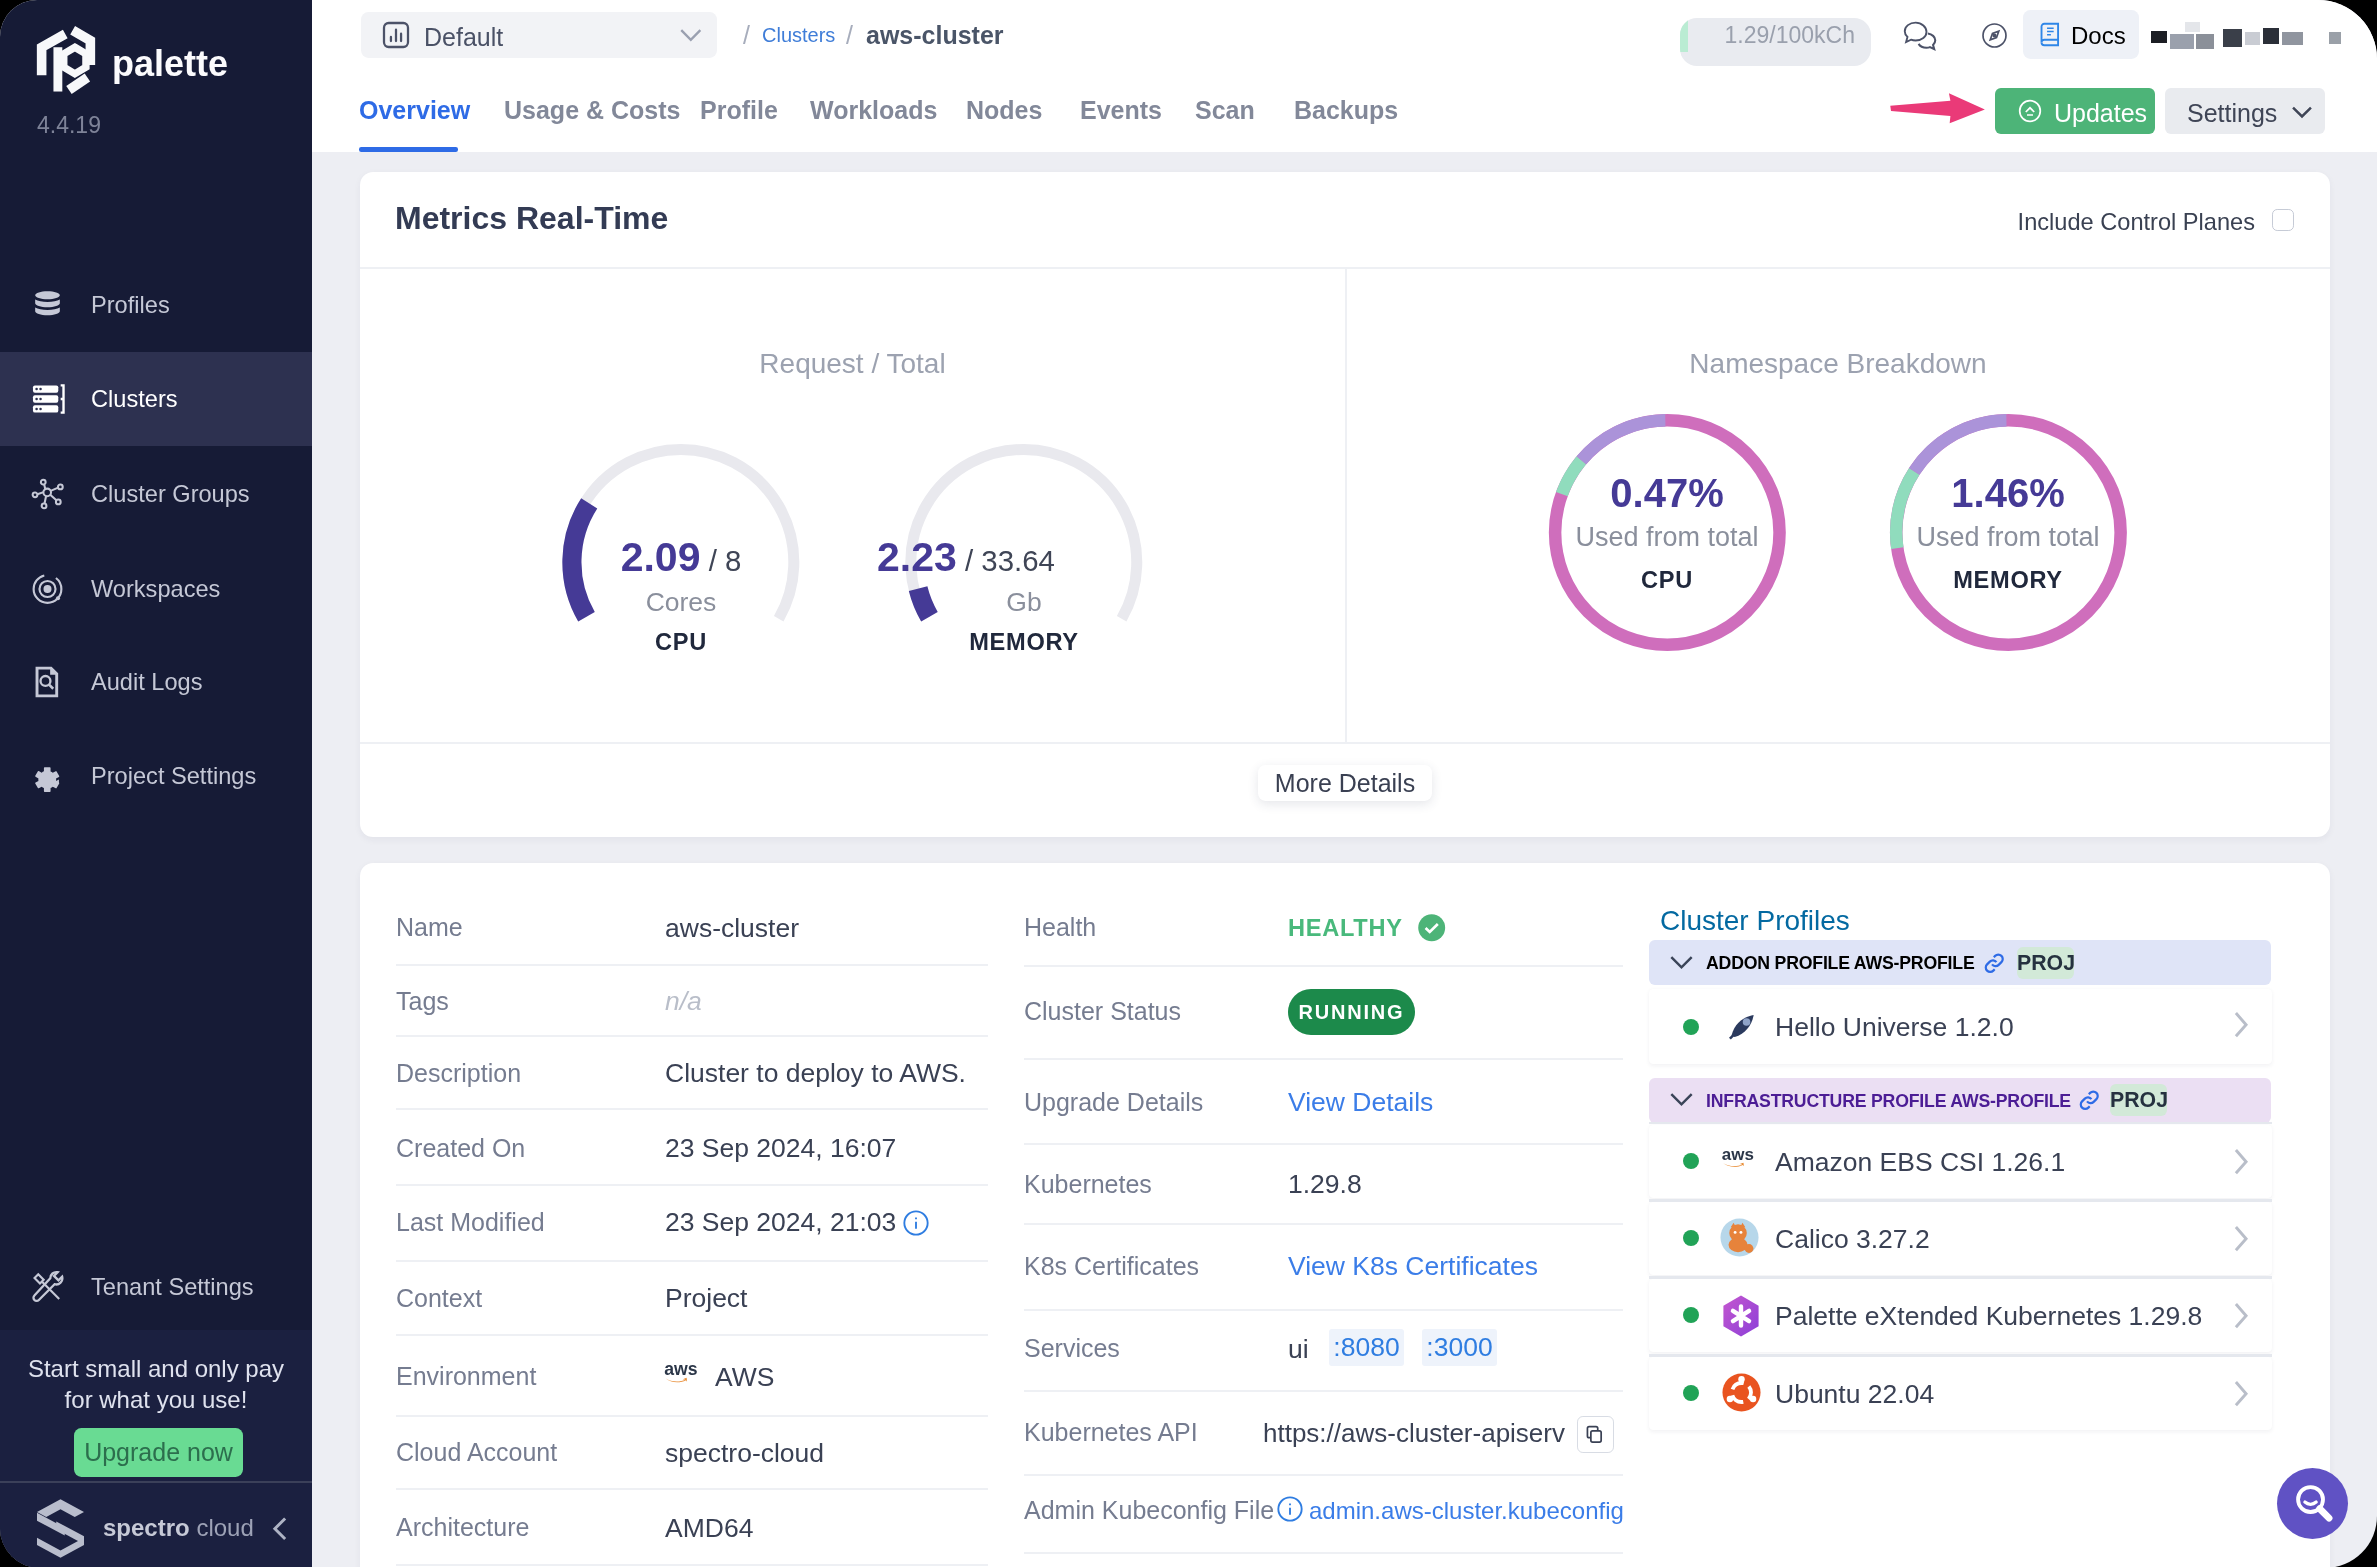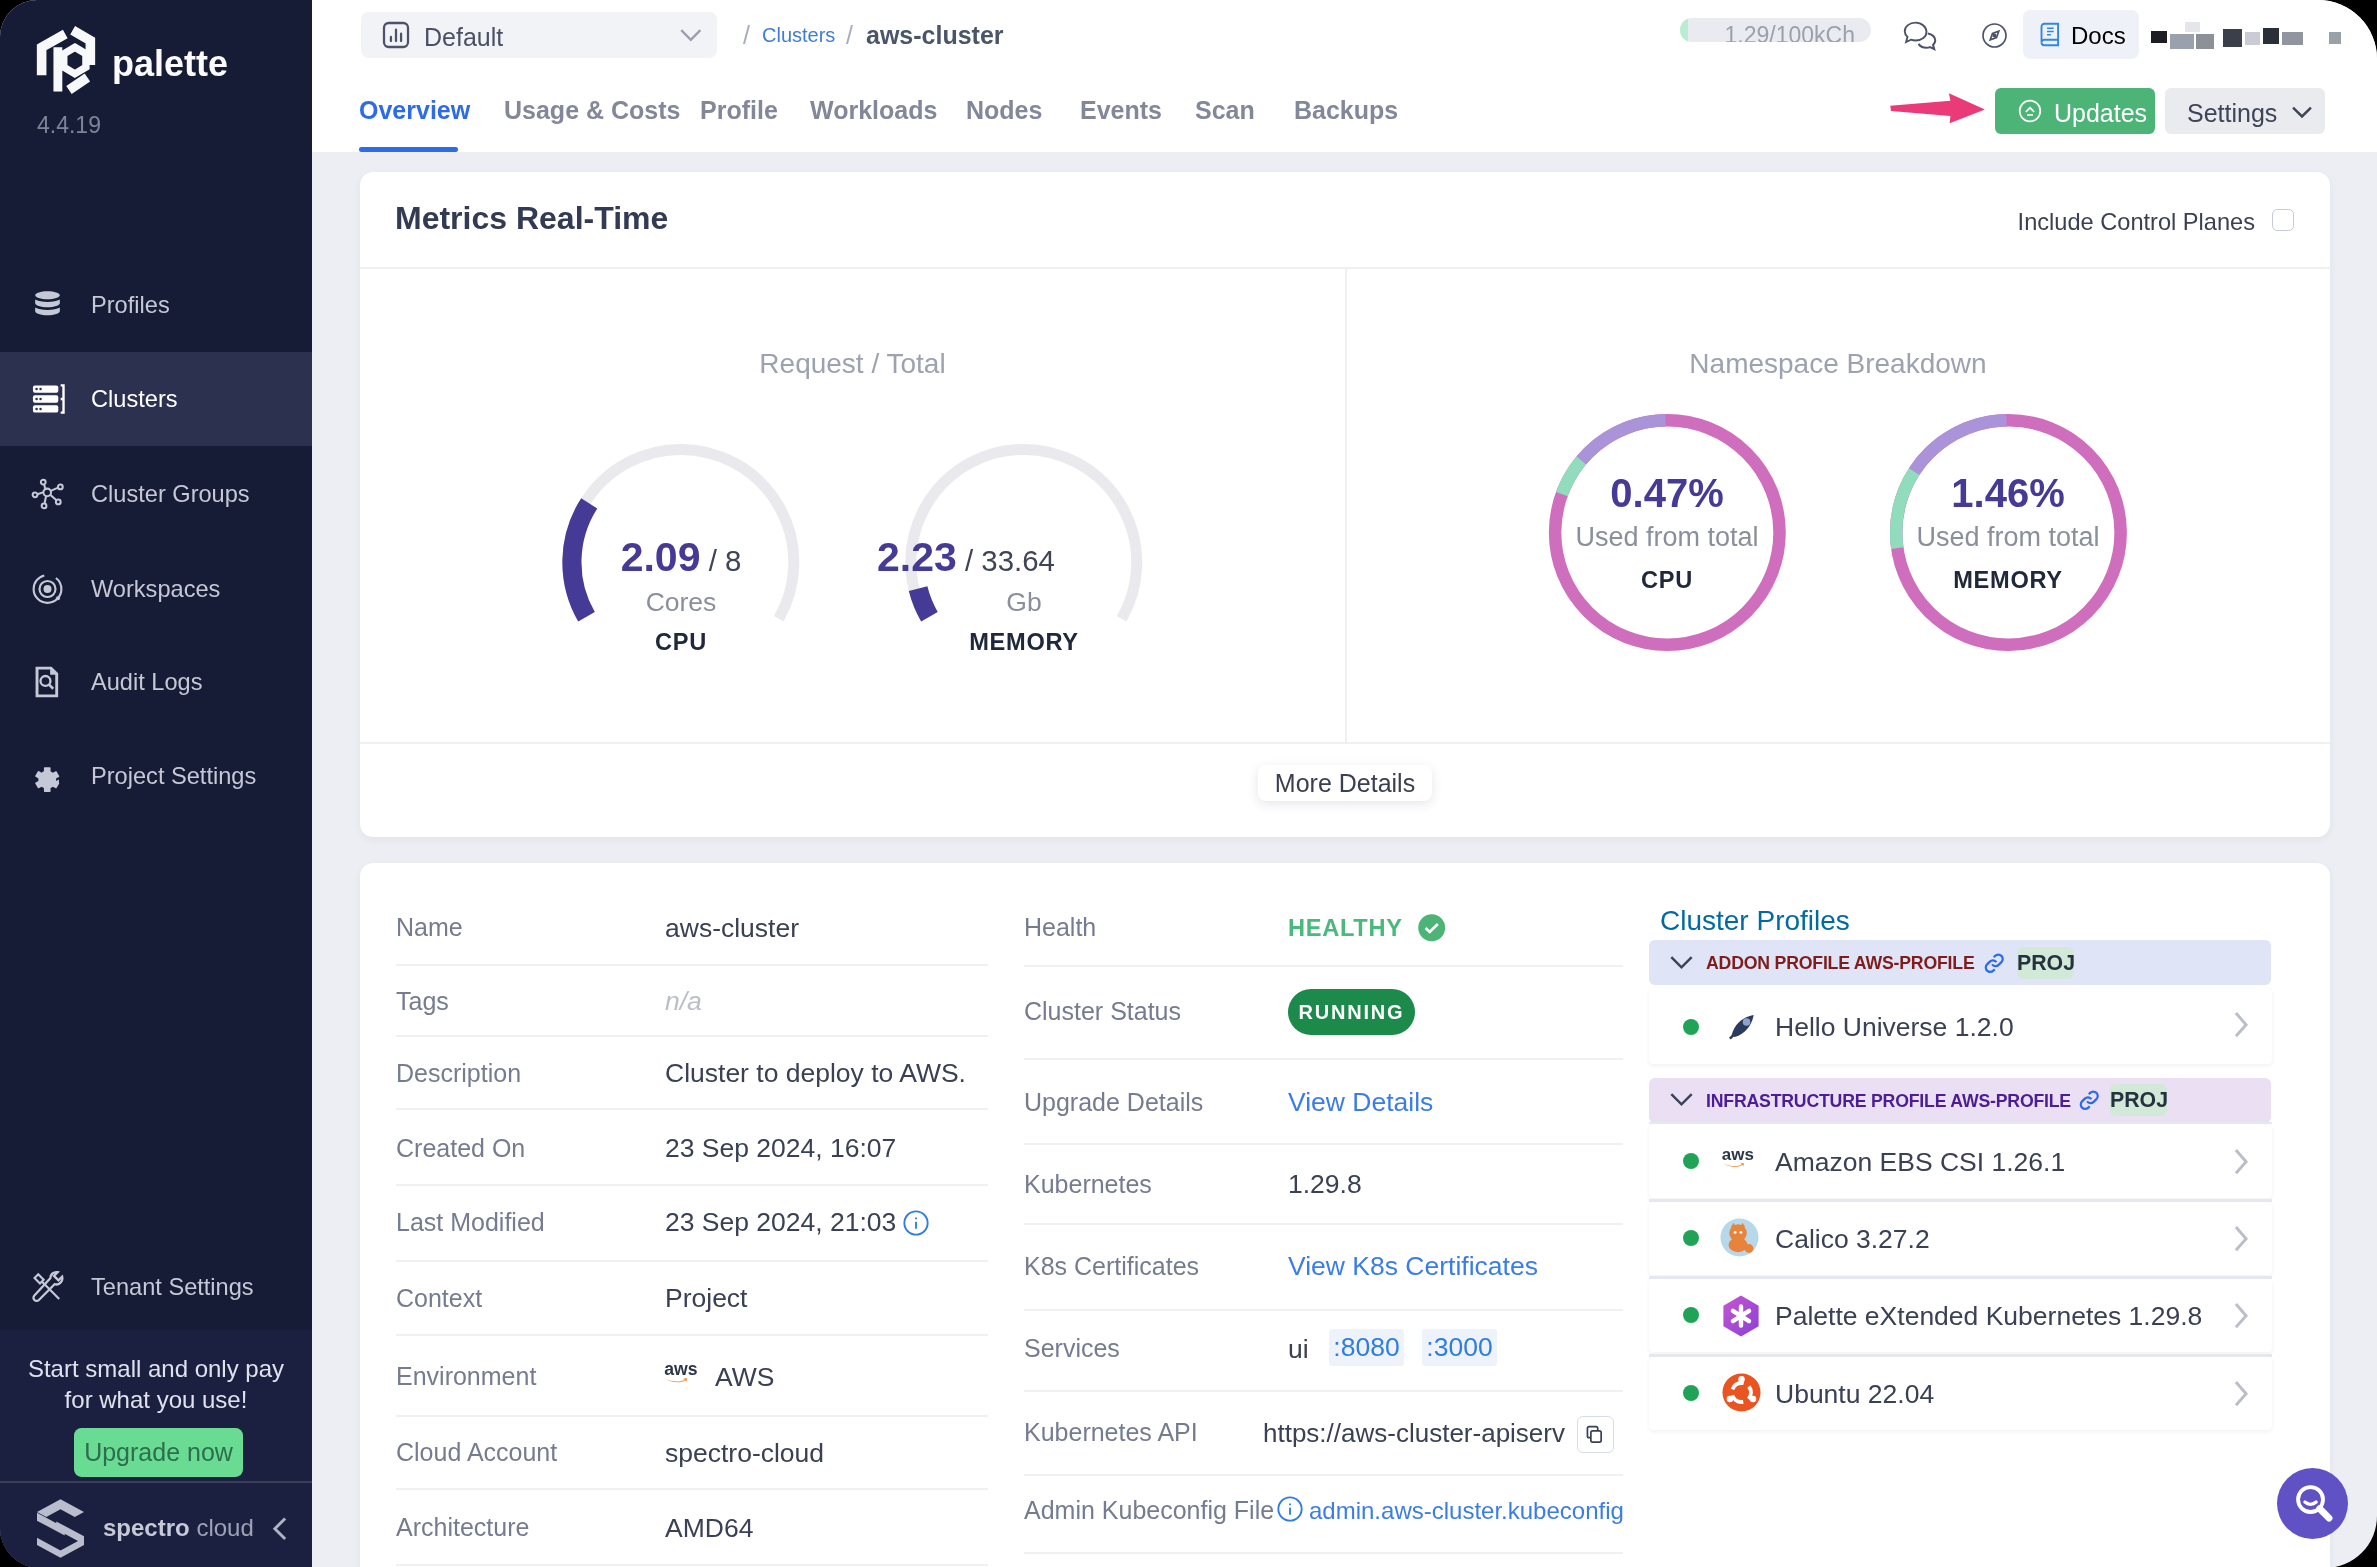--- a/index.html
+++ b/index.html
@@ -134,21 +134,21 @@
     <div class="abs" style="left:112px;top:23px;font-size:25px;color:#4a5166;">Default</div>
     <svg class="abs" style="left:367px;top:28px" width="23.6" height="14.7" viewBox="0 0 16 10" fill="none" stroke="#9aa0b0" stroke-width="1.6">
         <path d="M1.5 1.5 L8 8 L14.5 1.5"></path>
       </svg>
 
     <div class="abs" style="left:431px;top:20.6px;font-size:25px;color:#a7adbc;font-weight:300;">/</div>
     <div class="abs" style="left:450px;top:24px;font-size:20px;color:#3f7dd8;">Clusters</div>
     <div class="abs" style="left:534px;top:20.6px;font-size:25px;color:#a7adbc;font-weight:300;">/</div>
     <div class="abs" style="left:554px;top:20.6px;font-size:25px;color:#4a5568;font-weight:700;">aws-cluster</div>
 
-    <div class="abs" style="left:1368px;top:17.7px;width:191px;height:24px;background:#e9ebf0;border-radius:17px;overflow:hidden;">
+    <div class="abs" style="left:1368px;top:17.7px;width:191px;height:48px;background:#e9ebf0;border-radius:17px;overflow:hidden;">
       <div class="abs" style="left:0;top:0;width:8px;height:34px;background:#baecd3;"></div>
       <div class="abs" style="right:16px;top:0;height:34px;line-height:35px;font-size:23px;color:#9aa0ad;">1.29/100kCh</div>
     </div>
 
     <svg class="abs" style="left:1590px;top:20.6px" width="37" height="31" viewBox="0 0 25 21" fill="none" stroke="#4c5268" stroke-width="1.4">
       <path d="M10 1.2c-4.5 0-8 2.8-8 6.3 0 1.6.75 3.1 2 4.2L3 15.5l3.6-1.7c1 .4 2.2.6 3.4.6 4.5 0 8-2.8 8-6.3s-3.5-6.9-8-6.9z" transform="scale(0.92)"></path>
       <path d="M17.5 8.5c2.8.4 5 2.3 5 4.6 0 1.2-.6 2.3-1.5 3.1l.8 2.9-2.9-1.4c-.7.3-1.6.4-2.4.4-2.3 0-4.3-1-5.3-2.6"></path>
     </svg>
 
     <svg class="abs" style="left:1669px;top:22px" width="27" height="27" viewBox="0 0 24 24" fill="none" stroke="#4c5268" stroke-width="1.5">
@@ -311,21 +311,21 @@
       <path d="M12 11 V17 M12 7.2 V8.8"></path>
     </svg>
   <div class="abs blue" style="left:1309px;top:1497px;font-size:24px;">admin.aws-cluster.kubeconfig</div>
   <div class="hdiv" style="left:1024px;top:1552px;width:599px;"></div>
 
   <div class="abs" style="left:1660px;top:905px;font-size:28px;color:#0369a1;">Cluster Profiles</div>
   <div class="abs" style="left:1649px;top:940px;width:622px;height:45px;background:#dfe4f7;border-radius:5.9px;"></div>
   <svg class="abs" style="left:1669px;top:955px" width="25" height="16" viewBox="0 0 17 11" fill="none" stroke="#3a4458" stroke-width="1.7">
       <path d="M1.5 1.5 L8.5 8.5 L15.5 1.5"></path>
     </svg>
-  <div class="abs" style="left:1706px;top:953px;font-size:17.7px;font-weight:700;color:#7f1d1d;letter-spacing:-0.2px;">ADDON PROFILE AWS-PROFILE</div>
+  <div class="abs" style="left:1706px;top:953px;font-size:17.7px;font-weight:700;color:#000000;letter-spacing:-0.2px;">ADDON PROFILE AWS-PROFILE</div>
   <svg class="abs" style="left:1981px;top:950px" width="26.5" height="26.5" viewBox="0 0 24 24" fill="none" stroke="#2e6be6" stroke-width="2">
       <path d="M10 13a4 4 0 0 0 6 .5l2.5-2.5a4 4 0 1 0-5.7-5.7l-1.2 1.2"></path>
       <path d="M14 11a4 4 0 0 0-6-.5l-2.5 2.5a4 4 0 1 0 5.7 5.7l1.2-1.2"></path>
     </svg>
   <div class="abs" style="left:2017px;top:947px;width:57px;height:32px;background:#d2e9d8;border-radius:5.9px;font-size:21.3px;font-weight:700;color:#25313f;text-align:center;line-height:32px;">PROJ</div>
   <div class="abs" style="left:1649px;top:989px;width:623px;height:75px;background:#fff;border-radius:4.4px;box-shadow:0 1.5px 4.4px rgba(30,40,70,.06);"></div>
   <div class="abs" style="left:1683px;top:1019px;width:16px;height:16px;border-radius:50%;background:#21a357;"></div>
   <svg class="abs" style="left:1722px;top:1007px" width="38" height="38" viewBox="0 0 24 24">
     <path d="M6 18 C8 10 14 6 20 5 C19 11 15 17 8 19 Z" fill="#2b3a5e"></path>
     <circle cx="15.5" cy="9.5" r="2.4" fill="#8fa3c8"></circle>

